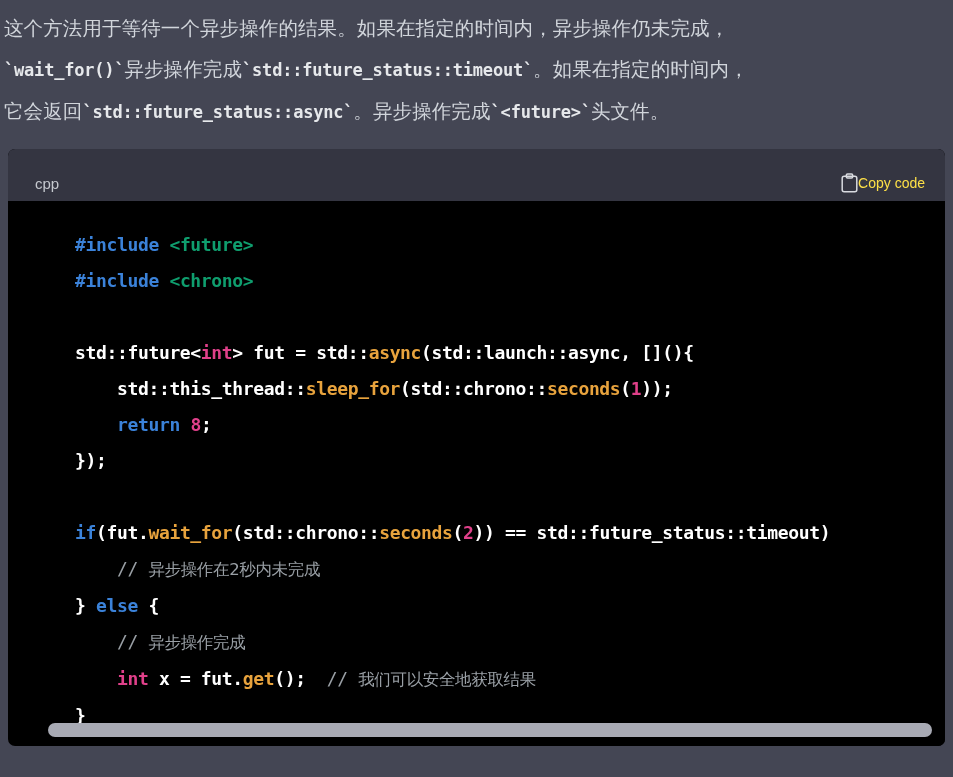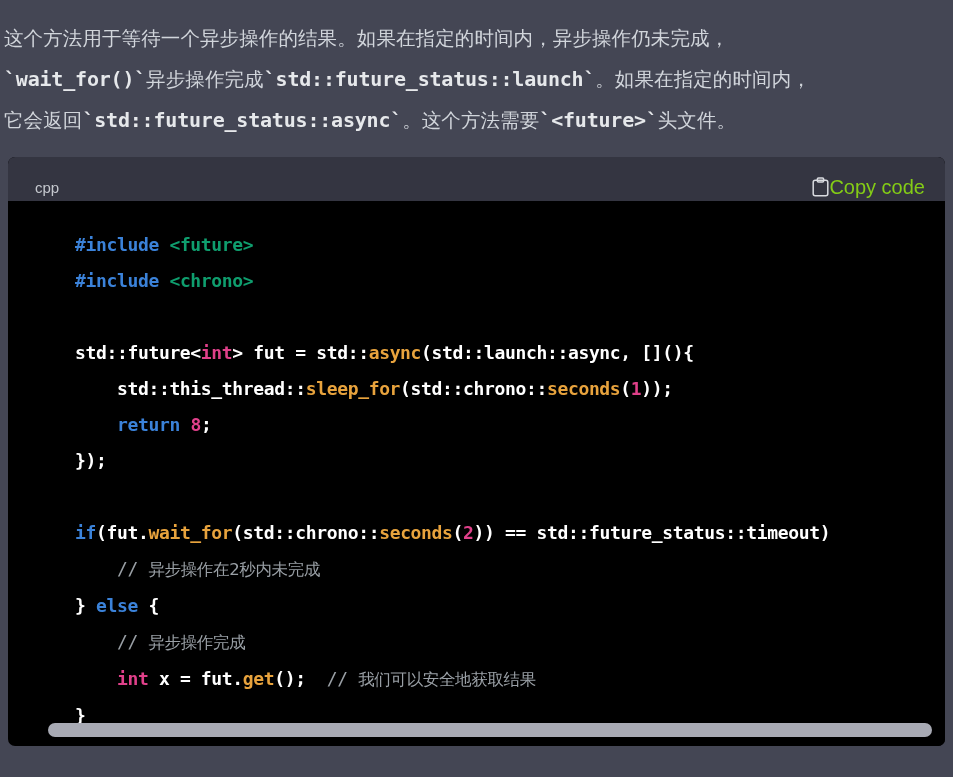--- a/index.html
+++ b/index.html
@@ -10,64 +10,64 @@
   body {
     width: 953px;
     height: 777px;
     overflow: hidden;
     font-family: "Liberation Sans", "DejaVu Sans", sans-serif;
     color: #d1d5db;
   }
 
   
   .prose {
-    padding: 18px 4px 0 4px;
+    padding: 8px 4px 0 4px;
     font-size: 19.5px;
     line-height: 41px;
     color: #d1d5db;
     letter-spacing: 0.1px;
     white-space: nowrap;
   }
   .prose .ln { display: block; }
   code.inline {
     font-family: "DejaVu Sans Mono", "Liberation Mono", monospace;
     font-weight: bold;
-    font-size: 20px;
+    font-size: 17px;
     color: #e6e8eb;
     letter-spacing: -0.2px;
     text-align: center;
   }
 
   
   .codeblock {
     position: relative;
     margin: 16px 8px 0 8px;
     border-radius: 7px;
     overflow: hidden;
     background: #000000;
   }
   .code-header {
     background: #343541;
-    height: 44px;
+    height: 52px;
     display: flex;
     align-items: center;
     justify-content: space-between;
     padding: 16px 20px 0 27px;
     box-sizing: border-box;
   }
   .code-lang {
     font-size: 15px;
     color: #c5c8ce;
     font-family: "Liberation Sans", sans-serif;
   }
   .copy-btn {
     display: flex;
     align-items: center;
-    font-size: 20px;
-    color: #84cc16;
+    font-size: 14px;
+    color: #fde047;
     cursor: pointer;
     background: none;
     border: none;
     font-family: "Liberation Sans", sans-serif;
     padding: 0;
   }
   .clip-icon { width: 17px; height: 20px; display: block; }
 
   .code-body {
     background: #000000;
@@ -110,22 +110,22 @@
     width: 98.5%;
     background: #a8aab4;
     border-radius: 7px;
   }
 </style>
 </head>
 <body>
 
 <div class="prose" id="prose-root">
     <div class="ln"><span>这个方法用于等待一个异步操作的结果。如果在指定的时间内，异步操作仍未完成，</span></div>
-    <div class="ln"><code class="inline">`wait_for()`</code><span>异步操作完成</span><code class="inline">`std::future_status::launch`</code><span>。如果在指定的时间内，</span></div>
-    <div class="ln"><span>它会返回</span><code class="inline">`std::future_status::async`</code><span>。这个方法需要</span><code class="inline">`&lt;future&gt;`</code><span>头文件。</span></div>
+    <div class="ln"><code class="inline">`wait_for()`</code><span>异步操作完成</span><code class="inline">`std::future_status::timeout`</code><span>。如果在指定的时间内，</span></div>
+    <div class="ln"><span>它会返回</span><code class="inline">`std::future_status::async`</code><span>。异步操作完成</span><code class="inline">`&lt;future&gt;`</code><span>头文件。</span></div>
   </div>
 
 <div class="codeblock">
 
   <div class="code-header">
     <span class="code-lang">cpp</span>
 
     <button class="copy-btn">
       <span>
         <svg class="clip-icon" viewBox="0 0 17 20" fill="none" stroke="#d9dbe0" stroke-width="1.5" stroke-linecap="round" stroke-linejoin="round">

